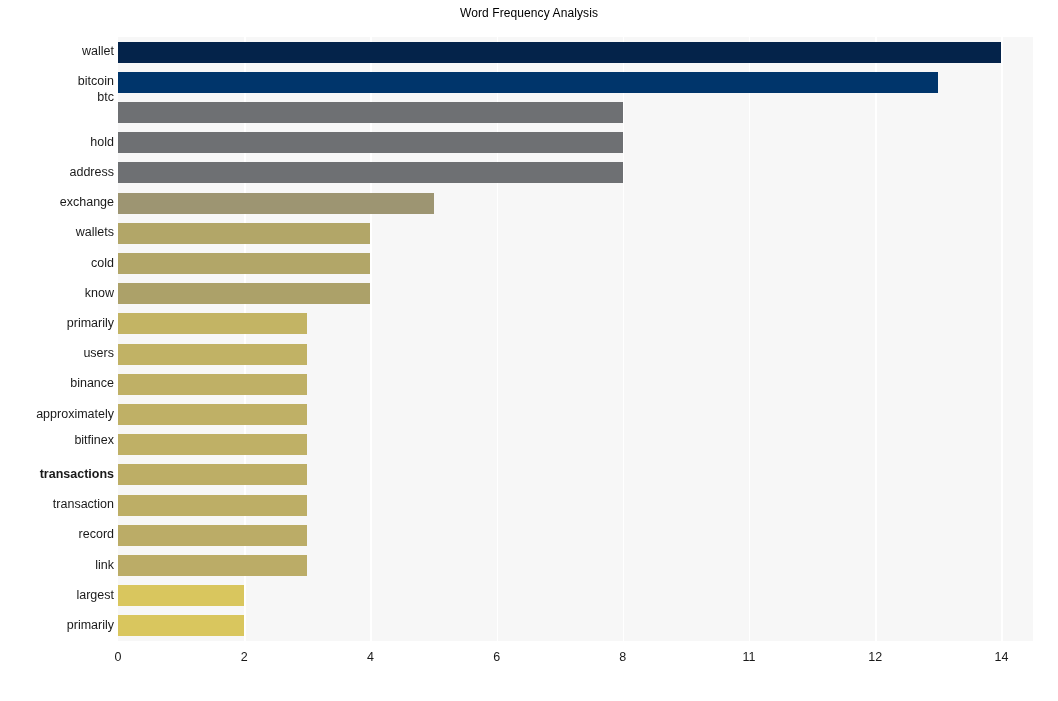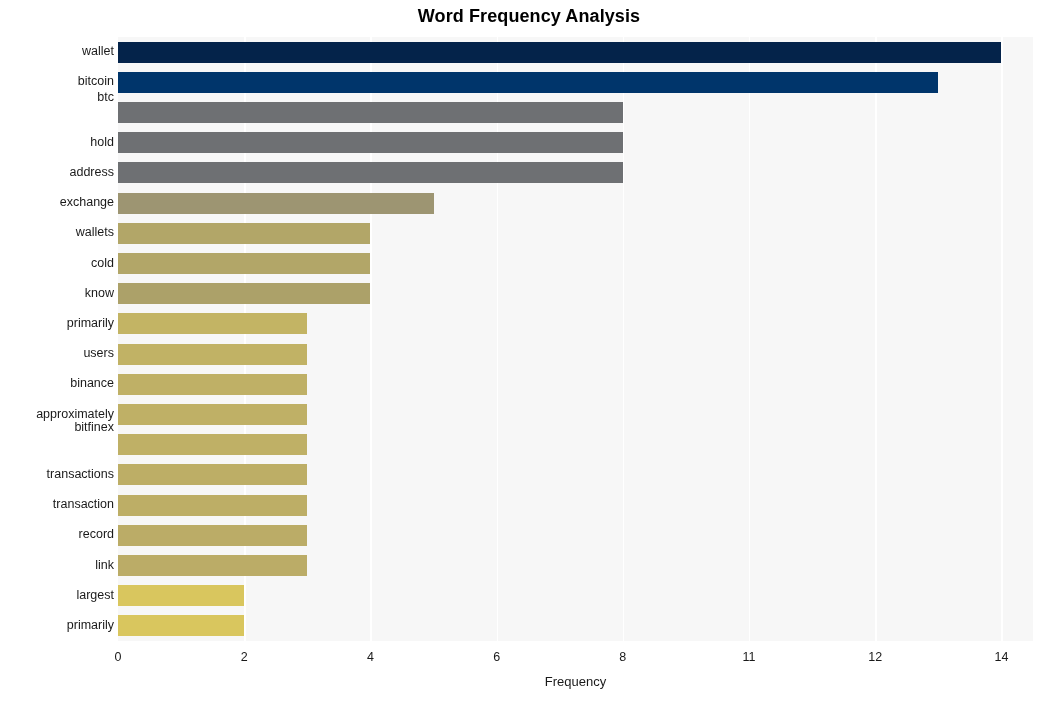--- a/index.html
+++ b/index.html
@@ -20,22 +20,22 @@
     height: 701px;
     background: #ffffff;
   }
 
   #chart-title {
     position: absolute;
     left: 0;
     top: 6px;
     width: 1058px;
     text-align: center;
-    font-size: 18px;
-    font-weight: bold;
+    font-size: 12px;
+    font-weight: normal;
     color: #000000;
     letter-spacing: 0.1px;
   }
 
   
   #plot-area {
     position: absolute;
     left: 118px;
     top: 37px;
     width: 915px;
@@ -207,35 +207,34 @@
       <div class="ylabel" style="top: 97.7px;">hold</div>
       <div class="ylabel" style="top: 127.9px;">address</div>
       <div class="ylabel" style="top: 158.1px;">exchange</div>
       <div class="ylabel" style="top: 188.3px;">wallets</div>
       <div class="ylabel" style="top: 218.5px;">cold</div>
       <div class="ylabel" style="top: 248.7px;">know</div>
       <div class="ylabel" style="top: 278.9px;">primarily</div>
       <div class="ylabel" style="top: 309.1px; padding-left: 9px;">users</div>
       <div class="ylabel" style="top: 339.3px;">binance</div>
       <div class="ylabel" style="top: 369.5px;">approximately</div>
-      <div class="ylabel" style="top: 383px;">bitfinex</div>
-      <div class="ylabel" style="top: 429.9px;">transactions</div>
+      <div class="ylabel" style="top: 396px;">bitfinex</div>
+      <div class="ylabel" style="top: 429.9px; font-weight: bold;">transactions</div>
       <div class="ylabel" style="top: 460.1px;">transaction</div>
       <div class="ylabel" style="top: 490.3px;">record</div>
       <div class="ylabel" style="top: 520.5px; margin-left: 22px;">link</div>
       <div class="ylabel" style="top: 550.7px;">largest</div>
       <div class="ylabel" style="top: 580.9px;">primarily</div>
     </div>
 
   <div id="xlabels-layer">
       <div class="xtick-label" style="left: 118px;">0</div>
       <div class="xtick-label" style="left: 244.207px;">2</div>
       <div class="xtick-label" style="left: 370.414px;">4</div>
       <div class="xtick-label" style="left: 496.621px;">6</div>
       <div class="xtick-label" style="left: 622.828px;">8</div>
       <div class="xtick-label" style="left: 749.034px;">11</div>
       <div class="xtick-label" style="left: 875.241px;">12</div>
       <div class="xtick-label" style="left: 1001.45px;">14</div>
     </div>
 
-  <div id="xaxis-title">Frequency</div>
 
 </div>
 
 </body></html>

